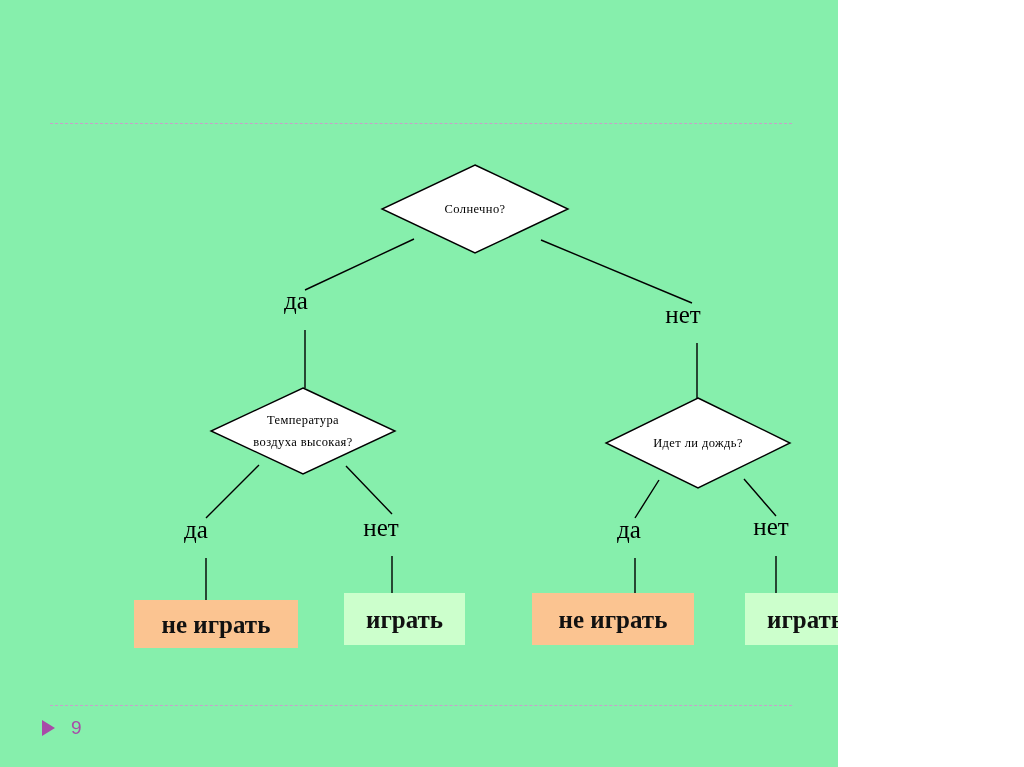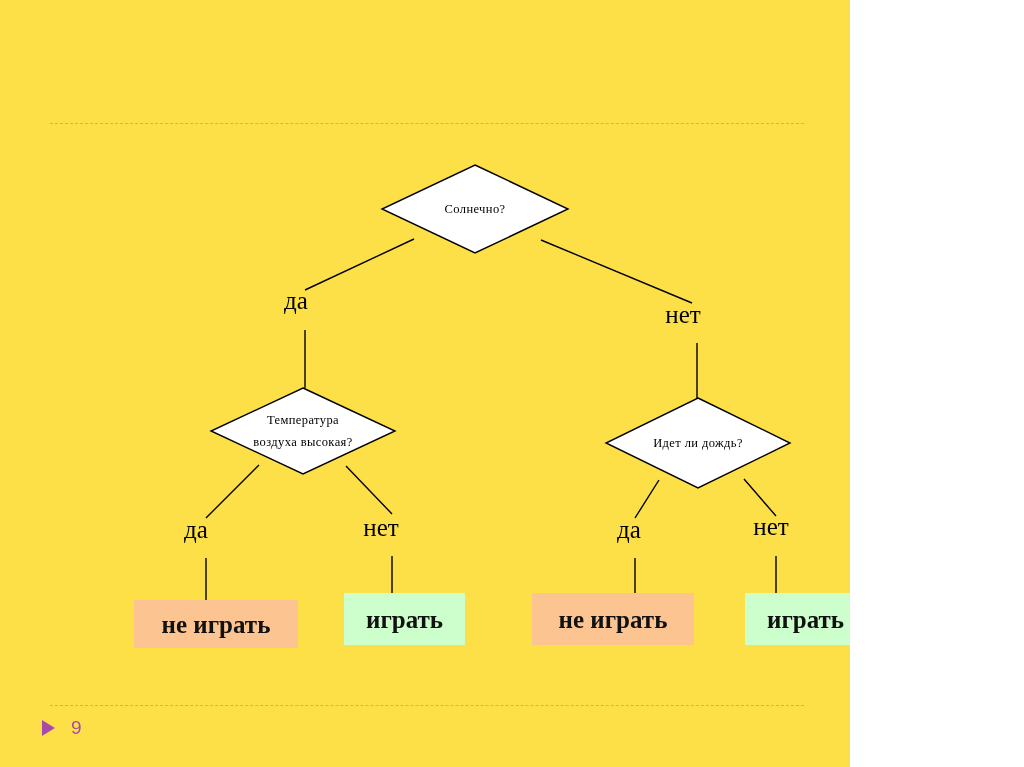--- a/index.html
+++ b/index.html
@@ -4,24 +4,23 @@
 <style>
   html, body {
     margin: 0;
     padding: 0;
     background: #ffffff;
   }
   #slide {
     position: relative;
     width: 838px;
     height: 767px;
-    background: #fde047;
+    background: #86efac;
     overflow: hidden;
     font-family: "Liberation Serif", "DejaVu Serif", serif;
-    padding-left: 12px;
   }
   .rule {
     position: absolute;
     left: 50px;
     right: 46px;
     height: 0;
     border-top: 1px dashed #c9a0c9;
   }
   #rule-top { top: 123px; }
   #rule-bottom { top: 705px; }

